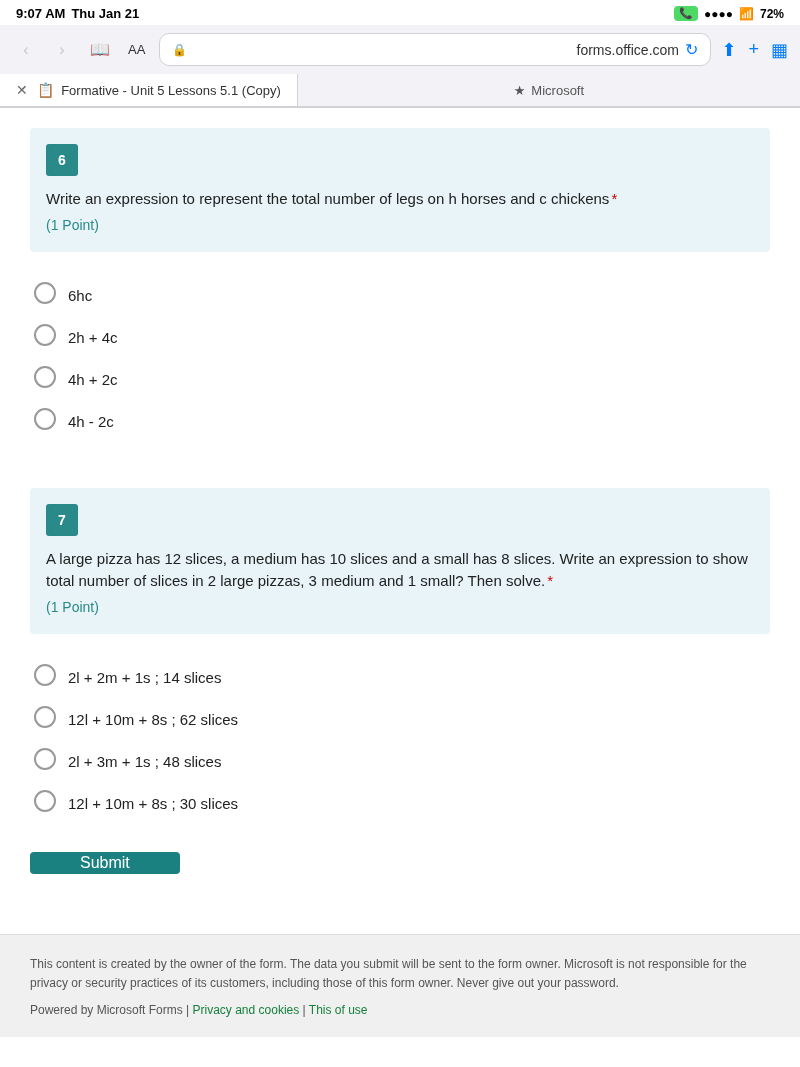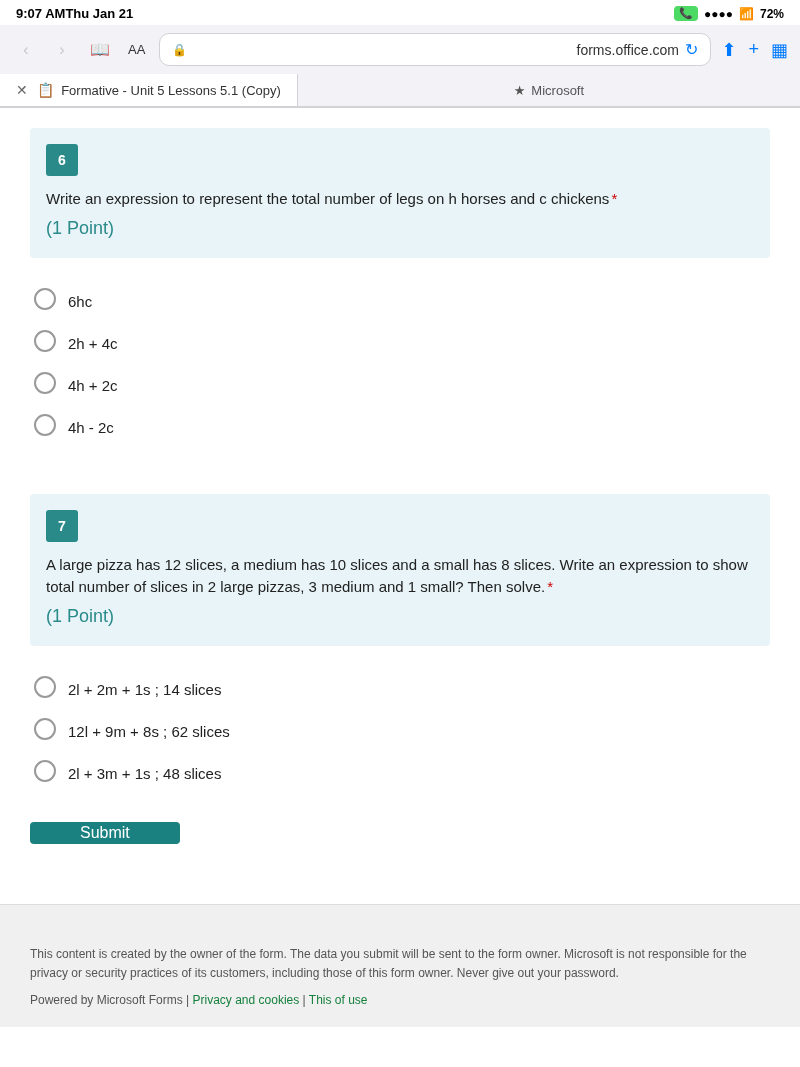--- a/index.html
+++ b/index.html
@@ -13,21 +13,21 @@
     
     .status-bar {
       background: #fff;
       display: flex;
       justify-content: space-between;
       align-items: center;
       padding: 6px 16px 4px 16px;
       font-size: 13px;
       font-weight: 600;
     }
-    .status-left { display: flex; align-items: center; gap: 0; }
+    .status-left { display: flex; align-items: center; gap: 6px; }
     .status-right { display: flex; align-items: center; gap: 6px; font-size: 12px; }
     .phone-icon { color: #fff; background: #4cd964; border-radius: 4px; padding: 1px 5px; font-size: 11px; }
 
     
     .browser-chrome {
       background: #f2f2f7;
       border-bottom: 1px solid #d1d1d6;
     }
     .browser-toolbar {
       display: flex;
@@ -123,21 +123,21 @@
     }
     .question-text {
       padding: 0 16px 16px 16px;
       font-size: 15px;
       color: #222;
       line-height: 1.5;
     }
     .question-text .required { color: #c00; margin-left: 2px; }
     .question-points {
       color: #2a8a8a;
-      font-size: 18px;
+      font-size: 14px;
       margin-top: 4px;
     }
 
     
     .options-list {
       margin-bottom: 24px;
     }
     .option-item {
       display: flex;
       align-items: flex-end;
@@ -179,21 +179,20 @@
     .footer {
       background: #f0f0f0;
       padding: 20px 30px;
       border-top: 1px solid #ddd;
     }
     .footer-notice {
       font-size: 12px;
       color: #555;
       line-height: 1.6;
       margin-bottom: 10px;
-      margin-top: 20px;
     }
     .footer-links {
       font-size: 12px;
       color: #555;
     }
     .footer-links a {
       color: #15803d;
       text-decoration: none;
     }
   </style>
@@ -285,25 +284,29 @@
     </div>
   </div>
 
   <div class="options-list">
     <div class="option-item">
       <div class="radio-circle"></div>
       <span>2l + 2m + 1s ; 14 slices</span>
     </div>
     <div class="option-item">
       <div class="radio-circle"></div>
-      <span>12l + 9m + 8s ; 62 slices</span>
+      <span>12l + 10m + 8s ; 62 slices</span>
     </div>
     <div class="option-item">
       <div class="radio-circle"></div>
       <span>2l + 3m + 1s ; 48 slices</span>
+    </div>
+    <div class="option-item">
+      <div class="radio-circle"></div>
+      <span>12l + 10m + 8s ; 30 slices</span>
     </div>
   </div>
 
   <div class="submit-section">
     <button class="submit-btn">Submit</button>
   </div>
 </div>
 
 <div class="footer">
   <p class="footer-notice">This content is created by the owner of the form. The data you submit will be sent to the form owner. Microsoft is not responsible for the privacy or security practices of its customers, including those of this form owner. Never give out your password.</p>

